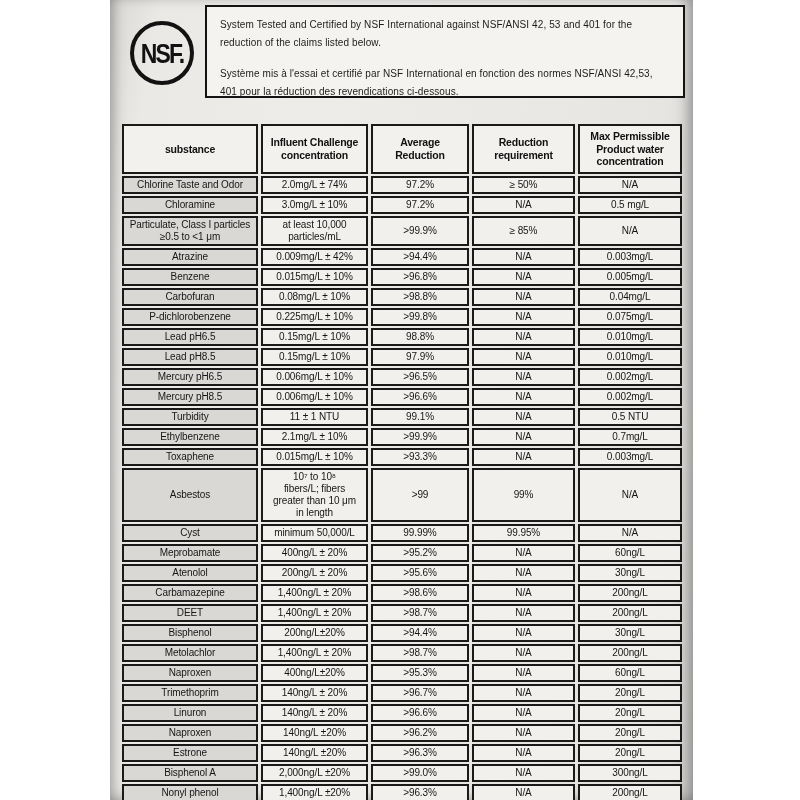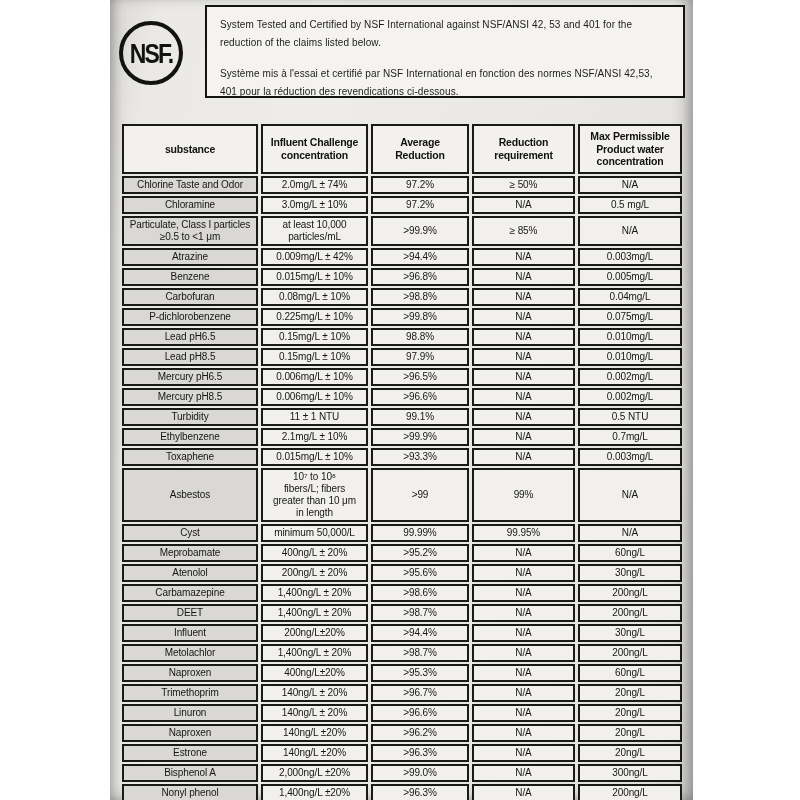--- a/index.html
+++ b/index.html
@@ -19,21 +19,21 @@
     width: 583px; height: 800px;
     background: linear-gradient(100deg, #d9d8d5 0%, #eae9e6 7%, #edecE9 30%, #e9e8e5 65%, #e3e2df 90%, #d6d5d2 100%);
     box-shadow: inset 10px 0 14px -8px rgba(60,60,60,.45),
                 inset -12px 0 16px -8px rgba(60,60,60,.5),
                 inset 0 -10px 18px -10px rgba(90,90,90,.35);
   }
 
   
   .nsf-logo {
     position: absolute;
-    left: 9px; top: 21px;
+    left: 20px; top: 21px;
     width: 64px; height: 64px;
     border: 4px solid #121212;
     border-radius: 50%;
     display: flex; align-items: center; justify-content: center;
   }
   .nsf-logo span {
     font-weight: bold;
     font-size: 25px;
     letter-spacing: -2px;
     transform: scaleX(0.92) scaleY(1.08);
@@ -269,21 +269,21 @@
           <td>200ng/L</td>
         </tr>
         <tr>
           <td>DEET</td>
           <td>1,400ng/L ± 20%</td>
           <td>&gt;98.7%</td>
           <td>N/A</td>
           <td>200ng/L</td>
         </tr>
         <tr>
-          <td>Influent</td>
+          <td>Bisphenol</td>
           <td>200ng/L±20%</td>
           <td>&gt;94.4%</td>
           <td>N/A</td>
           <td>30ng/L</td>
         </tr>
         <tr>
           <td>Metolachlor</td>
           <td>1,400ng/L ± 20%</td>
           <td>&gt;98.7%</td>
           <td>N/A</td>

